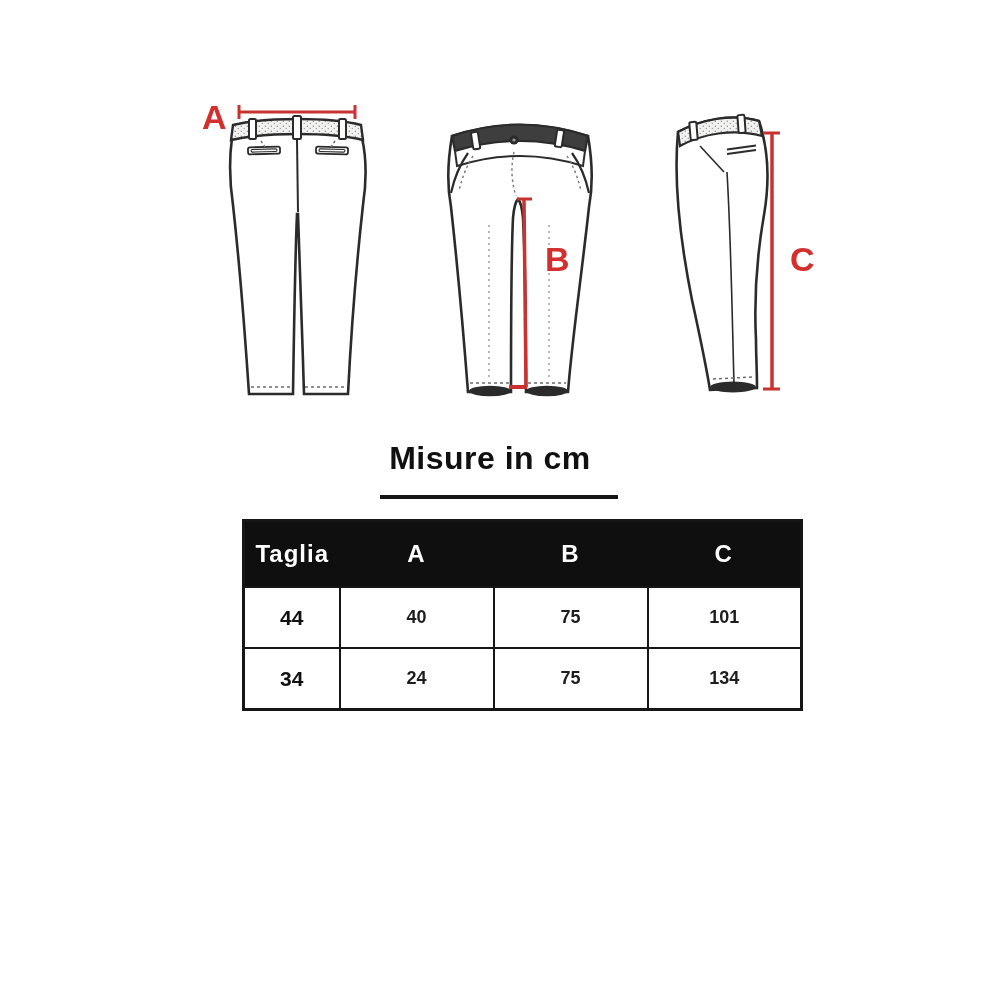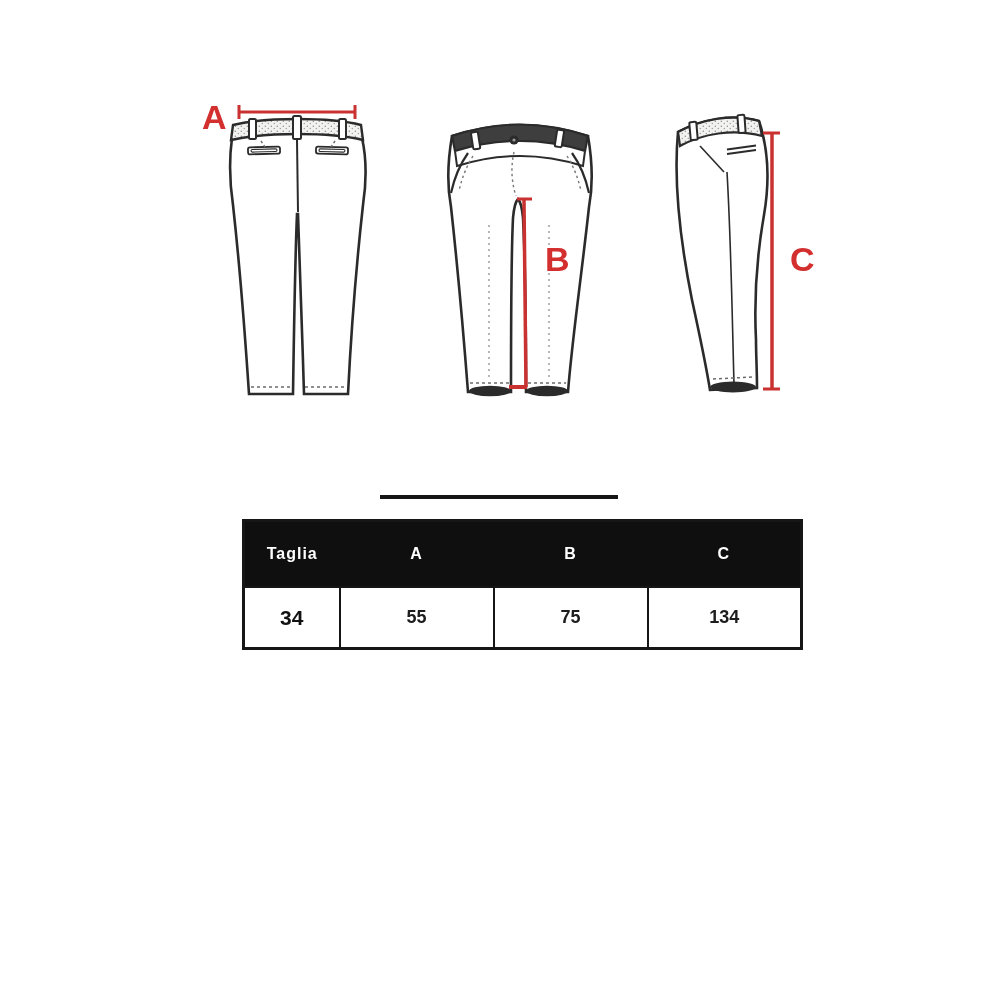--- a/index.html
+++ b/index.html
@@ -9,21 +9,21 @@
   .diagram-svg{position:absolute;left:0;top:0;width:1000px;height:430px;}
 
   .measure-label{font-family:"Liberation Sans",sans-serif;font-weight:bold;font-size:34px;fill:#d32f2f;}
 
   .chart-title{position:absolute;left:190px;top:440px;width:600px;text-align:center;
     font-size:32px;font-weight:bold;color:#101010;letter-spacing:.5px;}
   .title-underline{position:absolute;left:380px;top:495px;width:238px;height:4px;background:#161616;}
 
   .size-table{position:absolute;left:242px;top:519px;width:558px;border-collapse:collapse;
     border:3px solid #161616;table-layout:fixed;}
-  .size-table th{background:#0f0f0f;color:#ffffff;font-size:16px;font-weight:bold;
+  .size-table th{background:#0f0f0f;color:#ffffff;font-size:24px;font-weight:bold;
     height:62px;letter-spacing:1px;border:none;}
   .size-table th:first-child{text-align:center;}
   .size-table td{background:#ffffff;color:#1d1d1d;text-align:center;height:57px;
     border:2.5px solid #161616;font-weight:bold;font-size:18px;}
   .size-table td.size-col{font-size:21px;color:#111;}
 
   .ink{stroke:#2b2b2b;fill:none;}
 </style>
 </head>
 <body>
@@ -158,40 +158,47 @@
 
       <g stroke="#c93230">
         <line x1="772" y1="134" x2="772" y2="389" stroke-width="3.5"></line>
         <line x1="763" y1="133" x2="780" y2="133" stroke-width="3"></line>
         <line x1="763" y1="389" x2="780" y2="389" stroke-width="3"></line>
       </g>
       <text class="measure-label" x="790" y="271">C</text>
     </g>
   </svg>
 
+  <div class="chart-title">Misure in cm</div>
   <div class="title-underline"></div>
 
   <table class="size-table">
     <colgroup>
       <col style="width:96px">
         <col style="width:154px">
         <col style="width:154px">
         <col style="width:154px">
     </colgroup>
     <thead>
       <tr>
         <th>Taglia</th>
         <th>A</th>
         <th>B</th>
         <th>C</th>
       </tr>
     </thead>
     <tbody>
       <tr>
+        <td class="size-col">44</td>
+        <td>40</td>
+        <td>75</td>
+        <td>101</td>
+      </tr>
+      <tr>
         <td class="size-col">34</td>
-        <td>55</td>
+        <td>24</td>
         <td>75</td>
         <td>134</td>
       </tr>
     </tbody>
   </table>
 
 </div>
 
 </body></html>

